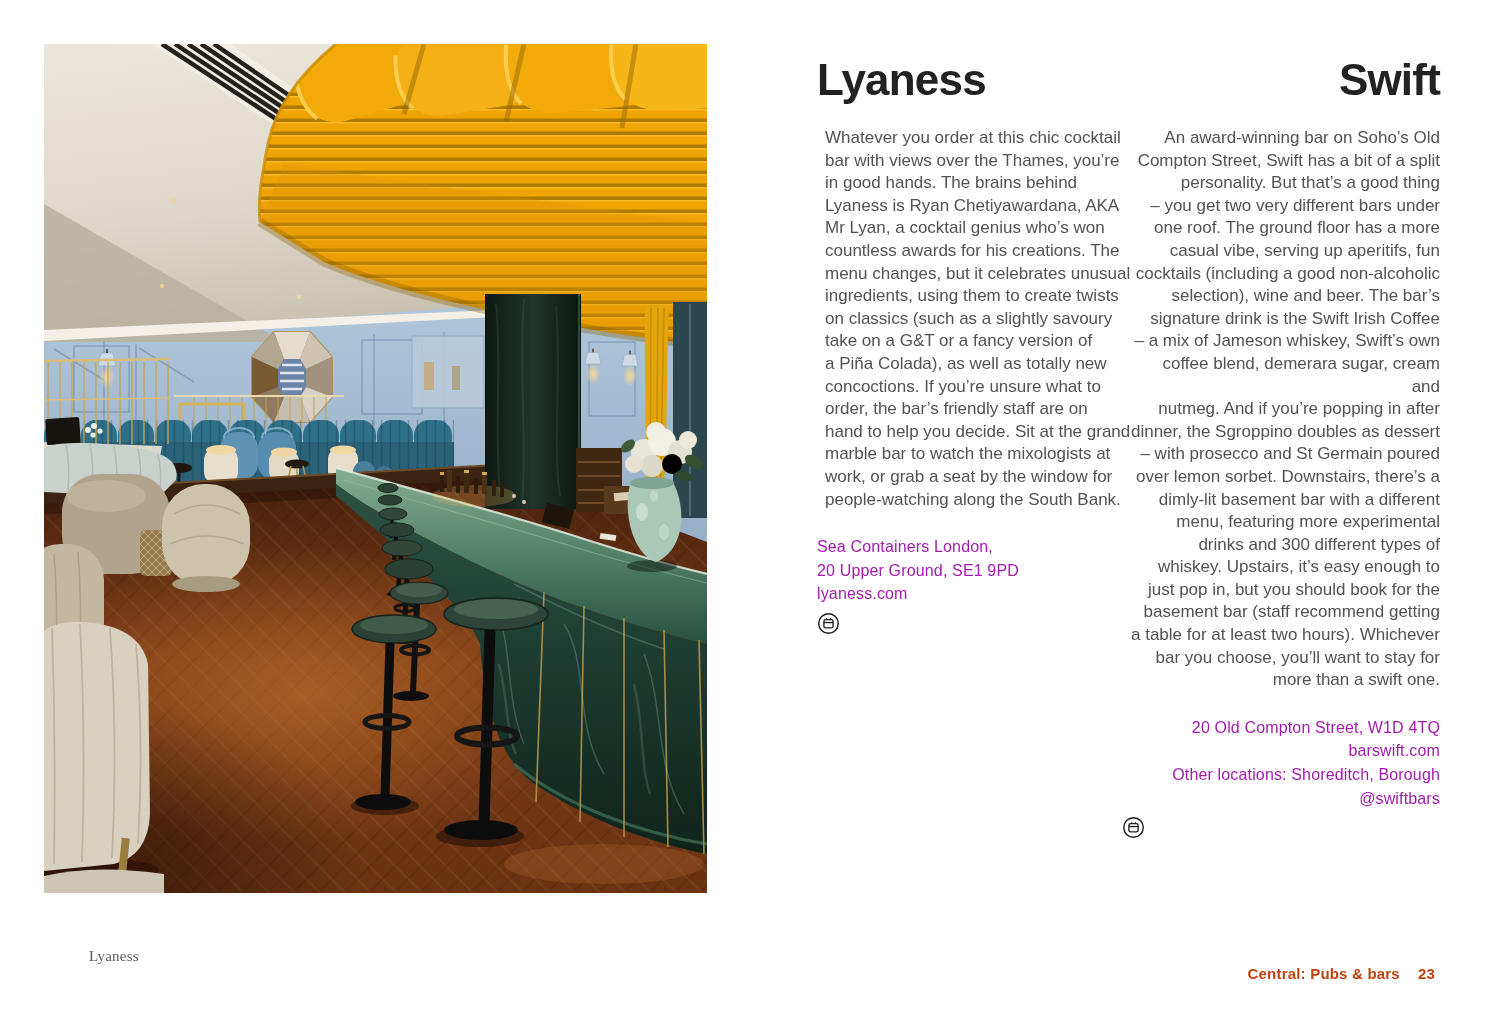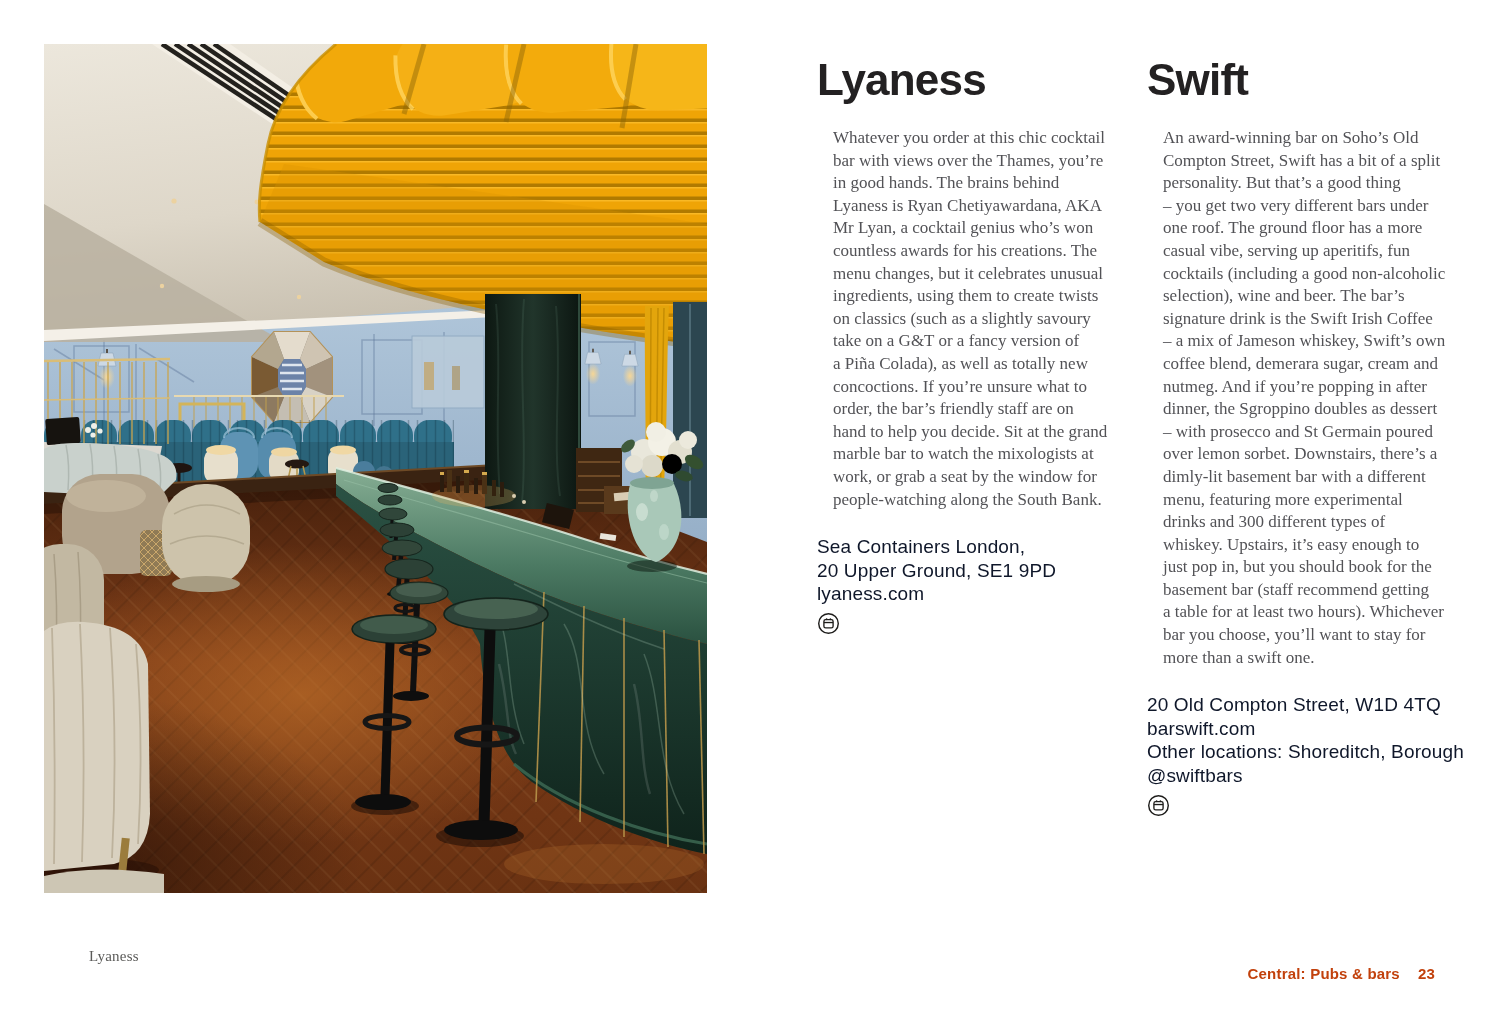--- a/index.html
+++ b/index.html
@@ -8,30 +8,30 @@
     font-family:"Liberation Sans",sans-serif;overflow:hidden;
   }
   .photo{position:absolute;left:44px;top:44px;width:663px;height:849px;margin:0;}
   .photo svg{display:block;width:663px;height:849px;}
   .caption{
     position:absolute;left:45px;top:904px;
     font-family:"Liberation Serif",serif;font-size:15px;color:#5b5b59;letter-spacing:.2px;
   }
   .col{position:absolute;top:56px;width:318px;}
   .col1{left:817px;}
-  .col2{left:1147px;}
+  .col2{left:1122px;text-align:right;}
   .col h1{
     margin:0;font-size:44px;line-height:48px;font-weight:700;color:#232122;letter-spacing:-0.8px;
   }
   .body{
-    margin:23px 0 0 16px;font-family:Liberation Serif, serif;font-size:17px;line-height:22.6px;
+    margin:23px 0 0 8px;font-family:Liberation Sans, sans-serif;font-size:17px;line-height:22.6px;
     color:#525256;white-space:pre-line;
   }
   .address{
-    margin-top:24px;font-size:19px;line-height:23.6px;color:#0f172a;
+    margin-top:24px;font-size:16px;line-height:23.6px;color:#a21caf;
     font-weight:500;letter-spacing:.15px;
   }
   .book-icon{display:block;margin-top:6px;width:23px;height:23px;}
   .book-icon svg{display:block;}
   .footer{
     position:absolute;top:965px;right:65px;font-size:15px;font-weight:600;
     color:#c2410c;letter-spacing:.2px;white-space:nowrap;
   }
   .footer .num{margin-left:18px;}
 </style>

